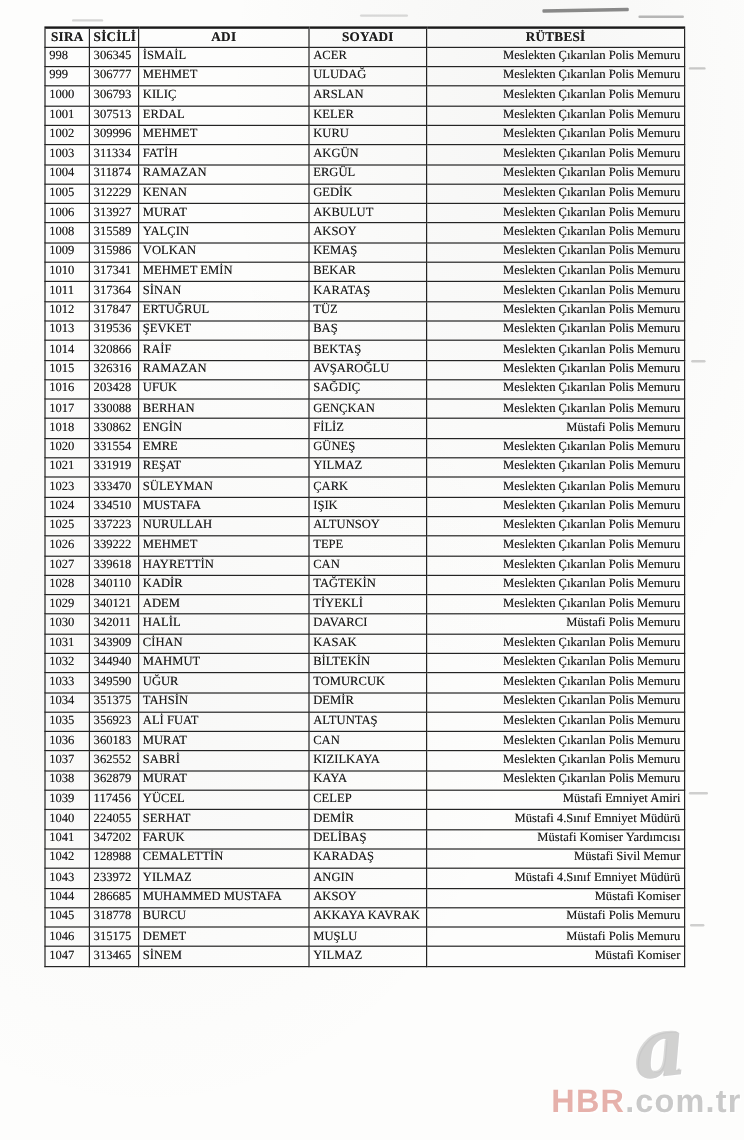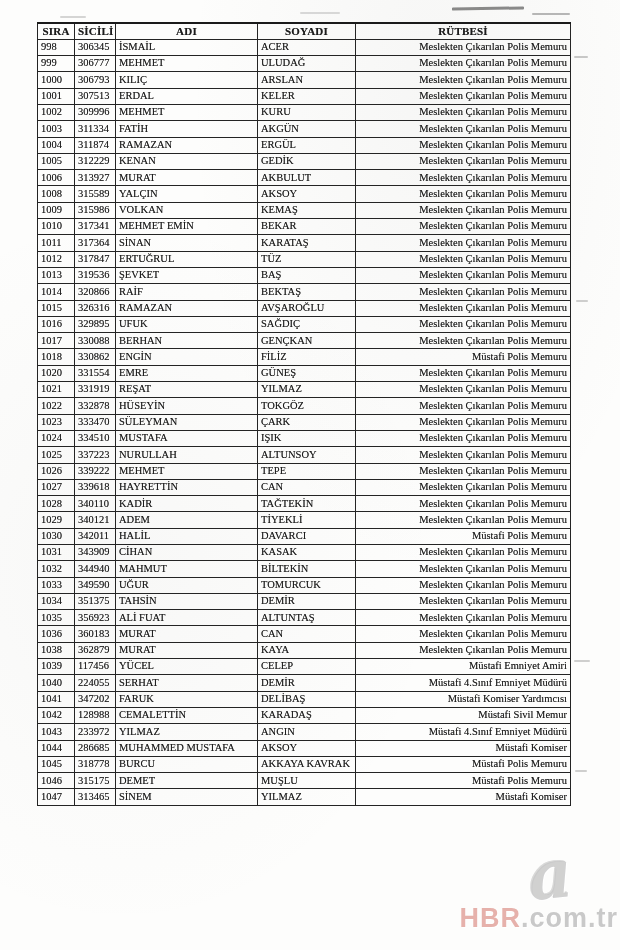--- a/index.html
+++ b/index.html
@@ -220,21 +220,21 @@
         </tr>
         <tr>
           <td class="c0">1015</td>
           <td class="c1">326316</td>
           <td class="c2">RAMAZAN</td>
           <td class="c3">AVŞAROĞLU</td>
           <td class="c4">Meslekten Çıkarılan Polis Memuru</td>
         </tr>
         <tr>
           <td class="c0">1016</td>
-          <td class="c1">329895</td>
+          <td class="c1">203428</td>
           <td class="c2">UFUK</td>
           <td class="c3">SAĞDIÇ</td>
           <td class="c4">Meslekten Çıkarılan Polis Memuru</td>
         </tr>
         <tr>
           <td class="c0">1017</td>
           <td class="c1">330088</td>
           <td class="c2">BERHAN</td>
           <td class="c3">GENÇKAN</td>
           <td class="c4">Meslekten Çıkarılan Polis Memuru</td>
@@ -254,27 +254,20 @@
           <td class="c4">Meslekten Çıkarılan Polis Memuru</td>
         </tr>
         <tr>
           <td class="c0">1021</td>
           <td class="c1">331919</td>
           <td class="c2">REŞAT</td>
           <td class="c3">YILMAZ</td>
           <td class="c4">Meslekten Çıkarılan Polis Memuru</td>
         </tr>
         <tr>
-          <td class="c0">1022</td>
-          <td class="c1">332878</td>
-          <td class="c2">HÜSEYİN</td>
-          <td class="c3">TOKGÖZ</td>
-          <td class="c4">Meslekten Çıkarılan Polis Memuru</td>
-        </tr>
-        <tr>
           <td class="c0">1023</td>
           <td class="c1">333470</td>
           <td class="c2">SÜLEYMAN</td>
           <td class="c3">ÇARK</td>
           <td class="c4">Meslekten Çıkarılan Polis Memuru</td>
         </tr>
         <tr>
           <td class="c0">1024</td>
           <td class="c1">334510</td>
           <td class="c2">MUSTAFA</td>
@@ -356,20 +349,27 @@
           <td class="c1">356923</td>
           <td class="c2">ALİ FUAT</td>
           <td class="c3">ALTUNTAŞ</td>
           <td class="c4">Meslekten Çıkarılan Polis Memuru</td>
         </tr>
         <tr>
           <td class="c0">1036</td>
           <td class="c1">360183</td>
           <td class="c2">MURAT</td>
           <td class="c3">CAN</td>
+          <td class="c4">Meslekten Çıkarılan Polis Memuru</td>
+        </tr>
+        <tr>
+          <td class="c0">1037</td>
+          <td class="c1">362552</td>
+          <td class="c2">SABRİ</td>
+          <td class="c3">KIZILKAYA</td>
           <td class="c4">Meslekten Çıkarılan Polis Memuru</td>
         </tr>
         <tr>
           <td class="c0">1038</td>
           <td class="c1">362879</td>
           <td class="c2">MURAT</td>
           <td class="c3">KAYA</td>
           <td class="c4">Meslekten Çıkarılan Polis Memuru</td>
         </tr>
         <tr>

